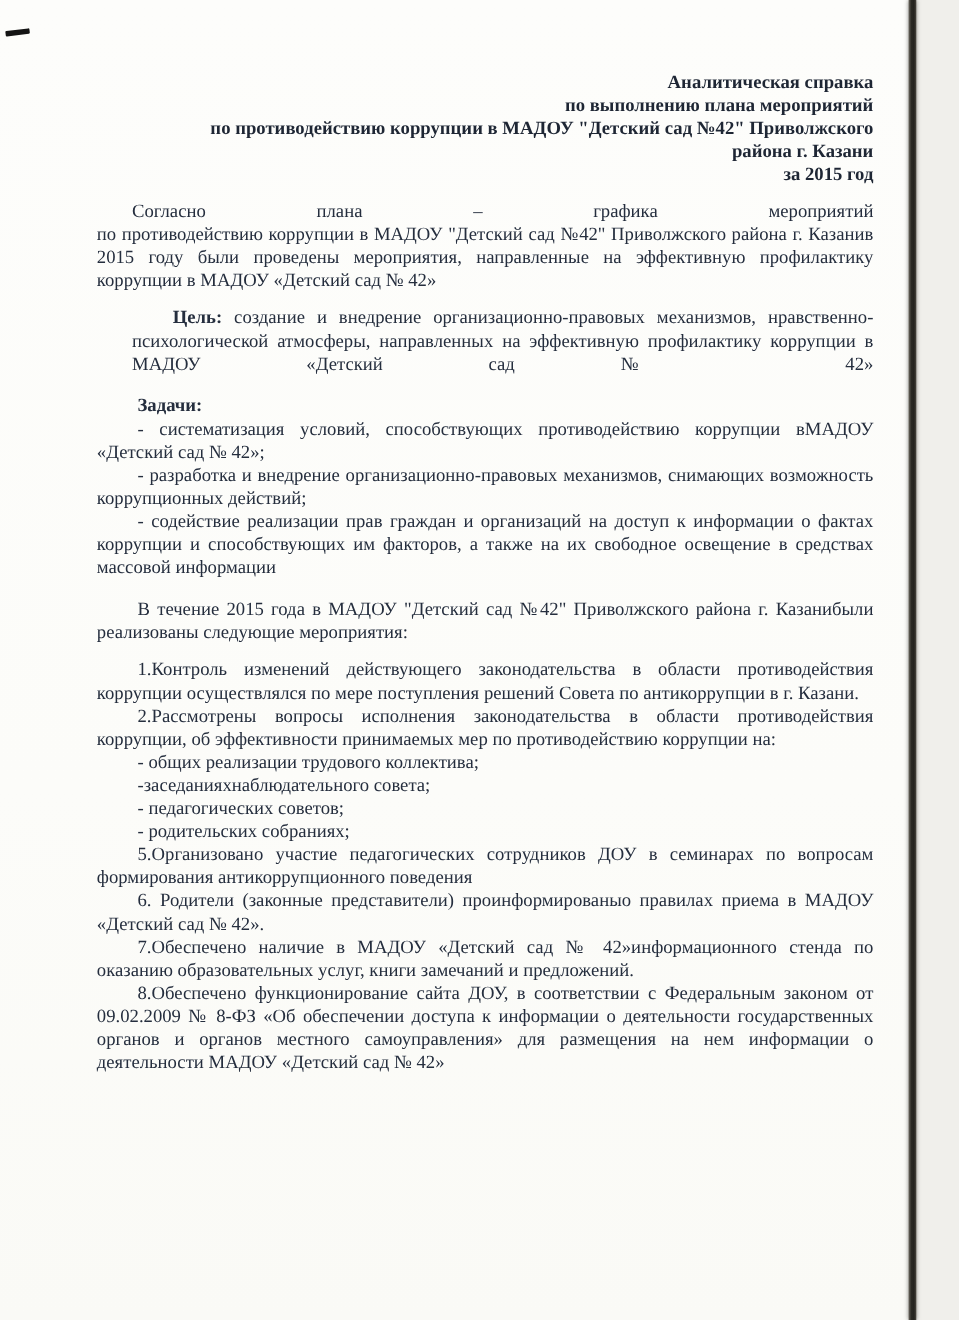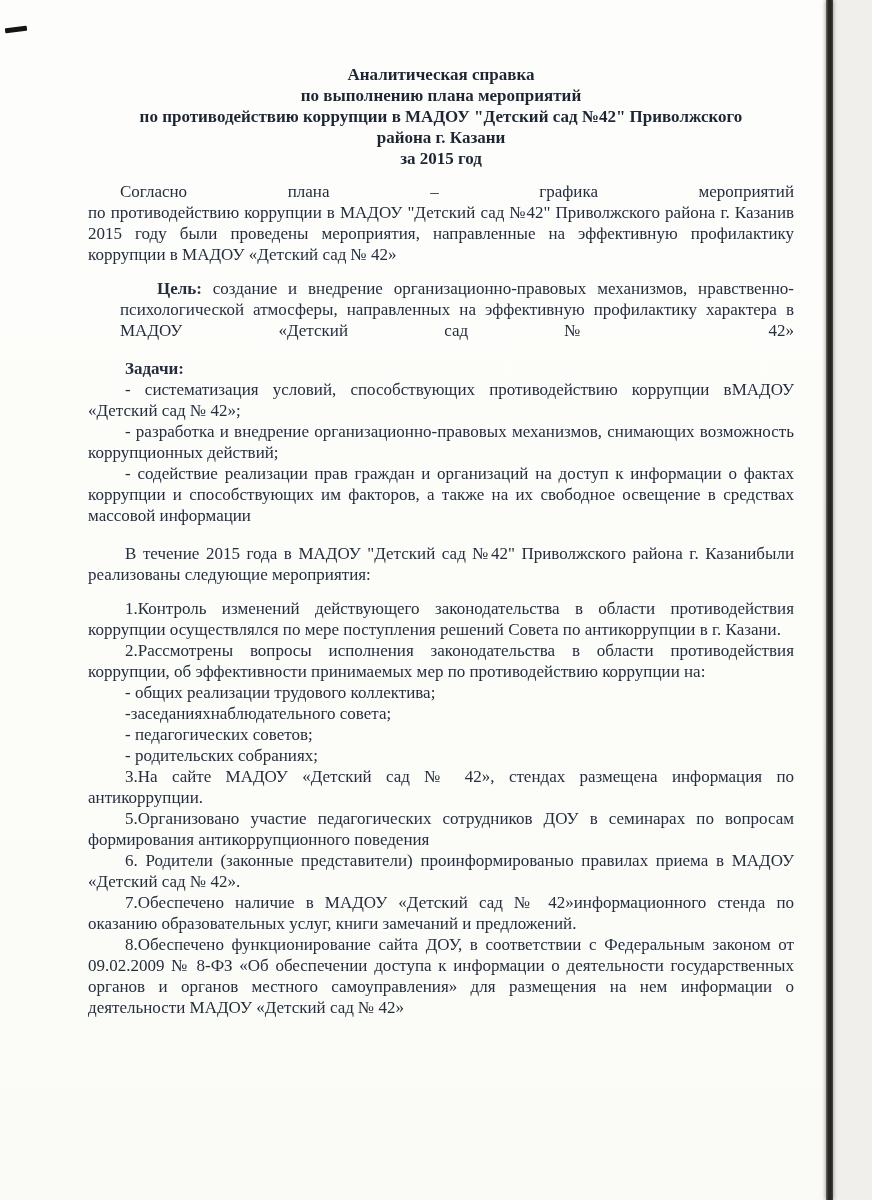--- a/index.html
+++ b/index.html
@@ -29,21 +29,21 @@
     background:linear-gradient(90deg,#6b675e 0%, #2a2924 35%, #23221e 70%, #4a463f 100%);
     box-shadow:0 0 4px rgba(40,40,35,.55);
   }
   
   .content {
     position:absolute; left:88px; top:64px; width:706px;
     font-size:17px; line-height:21px;
     text-align:justify;
   }
   .title {
-    font-weight:700; text-align:center; line-height:21px;
+    font-weight:700; text-align:right; line-height:21px;
     color:#1e2634; margin-bottom:12px;
   }
   .para { text-align:justify; }
   .indent { text-indent:37px; }
   .spread { text-align:justify; text-align-last:justify;margin-left:32px; }
   .bold { font-weight:700; }
   .gap-sm { margin-top:9px; }
   .gap-md { margin-top:13px; }
   .gap-lg { margin-top:17px; }
 </style>
@@ -62,36 +62,35 @@
       <div>Аналитическая справка</div>
       <div>по выполнению плана мероприятий</div>
       <div>по противодействию коррупции в МАДОУ "Детский сад №42" Приволжского</div>
       <div>района г. Казани</div>
       <div>за 2015 год</div>
     </div>
 
     <div class="para spread gap-sm">Согласно плана – графика мероприятий</div>
     <div class="para">по противодействию коррупции в МАДОУ "Детский сад №42" Приволжского района г. Казанив 2015 году были проведены мероприятия, направленные на эффективную профилактику коррупции в МАДОУ «Детский сад № 42»</div>
 
-    <div class="para indent spread gap-md"><span class="bold">Цель:</span> <span>создание и внедрение организационно-правовых механизмов, нравственно-психологической атмосферы, направленных на эффективную профилактику характера в</span></div>
+    <div class="para indent spread gap-md"><span class="bold">Цель:</span> <span>создание и внедрение организационно-правовых механизмов, нравственно-психологической атмосферы, направленных на эффективную профилактику коррупции в</span></div>
     <div class="para spread">МАДОУ «Детский сад № 42»</div>
 
     <div class="para indent bold gap-lg">Задачи:</div>
     <div class="para indent">- систематизация условий, способствующих противодействию коррупции вМАДОУ «Детский сад № 42»;</div>
     <div class="para indent">- разработка и внедрение организационно-правовых механизмов, снимающих возможность коррупционных действий;</div>
     <div class="para indent">- содействие реализации прав граждан и организаций на доступ к информации о фактах коррупции и способствующих им факторов, а также на их свободное освещение в средствах массовой информации</div>
 
     <div class="para indent gap-lg">В течение 2015 года в МАДОУ "Детский сад №42" Приволжского района г. Казанибыли реализованы следующие мероприятия:</div>
 
     <div class="para indent gap-md">1.Контроль  изменений действующего законодательства в области противодействия коррупции осуществлялся по мере поступления решений Совета по антикоррупции в г. Казани.</div>
     <div class="para indent">2.Рассмотрены вопросы исполнения законодательства в области противодействия коррупции, об эффективности принимаемых мер по противодействию коррупции на:</div>
     <div class="para indent">- общих реализации трудового коллектива;</div>
     <div class="para indent">-заседанияхнаблюдательного совета;</div>
     <div class="para indent">- педагогических советов;</div>
     <div class="para indent">- родительских собраниях;</div>
-    <div class="para indent">3.На сайте МАДОУ «Детский сад № 42», стендах размещена информация по антикоррупции.</div>
     <div class="para indent">5.Организовано участие  педагогических сотрудников ДОУ  в семинарах по вопросам формирования антикоррупционного поведения</div>
     <div class="para indent">6. Родители (законные представители) проинформированыо правилах приема в МАДОУ «Детский сад № 42».</div>
     <div class="para indent">7.Обеспечено наличие в МАДОУ «Детский сад № 42»информационного стенда по оказанию образовательных услуг, книги замечаний и предложений.</div>
     <div class="para indent">8.Обеспечено функционирование сайта ДОУ, в соответствии с Федеральным законом от 09.02.2009 № 8-ФЗ «Об обеспечении доступа к информации о деятельности государственных органов и органов местного самоуправления» для размещения на нем информации о деятельности МАДОУ «Детский сад № 42»</div>
 
   </div>
 </div>
 
 </body></html>

